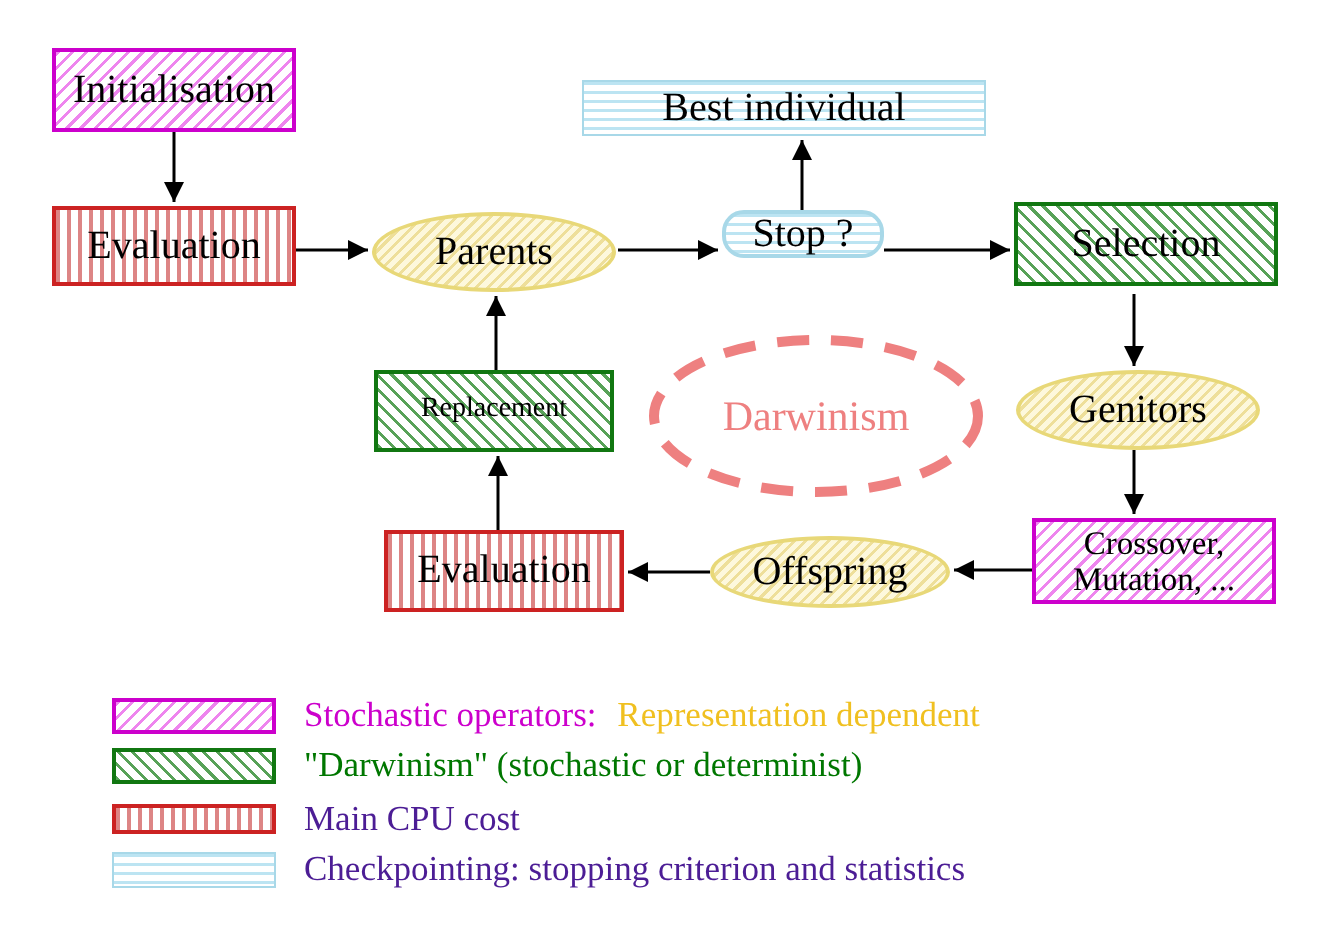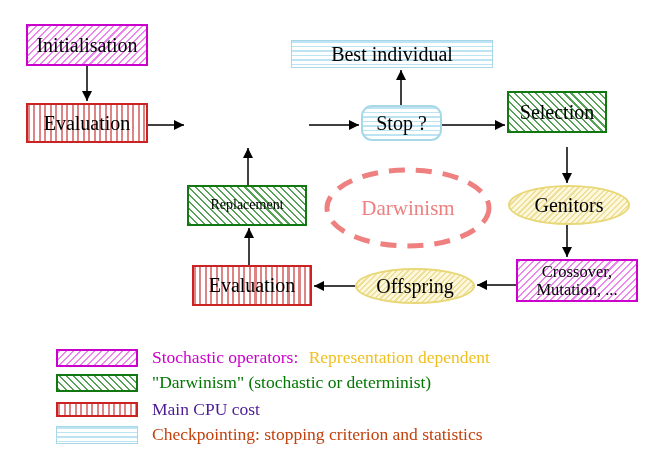--- a/index.html
+++ b/index.html
@@ -55,30 +55,33 @@
 <div id="stage">
 
   <div class="node hatch-magenta" style="left:26px;top:24px;width:122px;height:42px;">
     <span>Initialisation</span>
   </div>
 
   <div class="node stripes-red" style="left:26px;top:103px;width:122px;height:40px;">
     <span>Evaluation</span>
   </div>
 
+  <div class="node hatch-yellow ellipse" style="left:186px;top:106px;width:122px;height:40px;">
+    <span>Parents</span>
+  </div>
 
   <div class="node stripes-cyan" style="left:291px;top:40px;width:202px;height:28px;">
     <span>Best individual</span>
   </div>
 
-  <div class="node stripes-cyan rounded" style="left:361px;top:105px;width:81px;height:36px;">
+  <div class="node stripes-cyan rounded" style="left:361px;top:105px;width:81px;height:24px;">
     <span>Stop ?</span>
   </div>
 
-  <div class="node hatch-green" style="left:507px;top:91px;width:100px;height:42px;">
+  <div class="node hatch-green" style="left:507px;top:101px;width:132px;height:42px;">
     <span>Selection</span>
   </div>
 
   <div class="node hatch-yellow ellipse" style="left:508px;top:185px;width:122px;height:40px;">
     <span>Genitors</span>
   </div>
 
   <div class="node hatch-green" style="left:187px;top:185px;width:120px;height:41px;font-size:14px;">
     <span>Replacement</span>
   </div>
@@ -113,21 +116,21 @@
     <div class="legend-text" style="color:#007700;">"Darwinism" (stochastic or determinist)</div>
   </div>
 
   <div class="legend-row" style="top:399px;">
     <div class="legend-swatch stripes-red" style="height:15px;"></div>
     <div class="legend-text" style="color:#4c1d95;">Main CPU cost</div>
   </div>
 
   <div class="legend-row" style="top:424px;">
     <div class="legend-swatch stripes-cyan"></div>
-    <div class="legend-text" style="color:#c2410c;">Checkpointing: stopping criterion and statistics</div>
+    <div class="legend-text" style="color:#4c1d95;">Checkpointing: stopping criterion and statistics</div>
   </div>
 
   <svg id="arrows" width="662" height="471" viewBox="0 0 662 471">
     <defs>
       <marker id="ah" markerUnits="userSpaceOnUse" markerWidth="12" markerHeight="12" refX="10" refY="5" orient="auto">
         <path d="M0,0 L10,5 L0,10 Z" fill="#000"></path>
       </marker>
     </defs>
     <ellipse cx="408" cy="208" rx="81" ry="38" fill="none" stroke="#ee8080" stroke-width="5" stroke-dasharray="16 11"></ellipse>
     <g stroke="#000" stroke-width="1.5">

